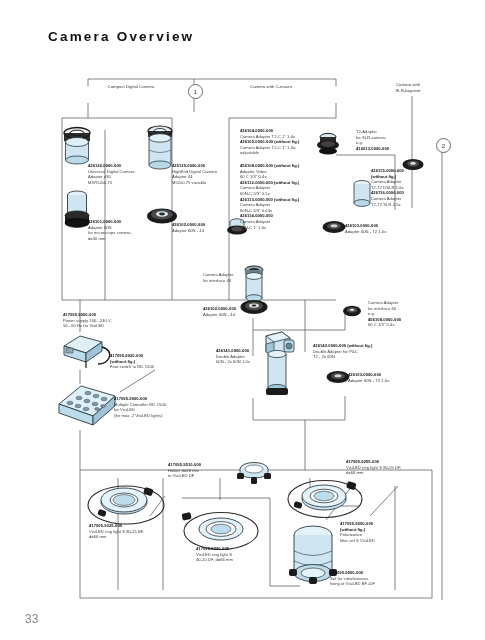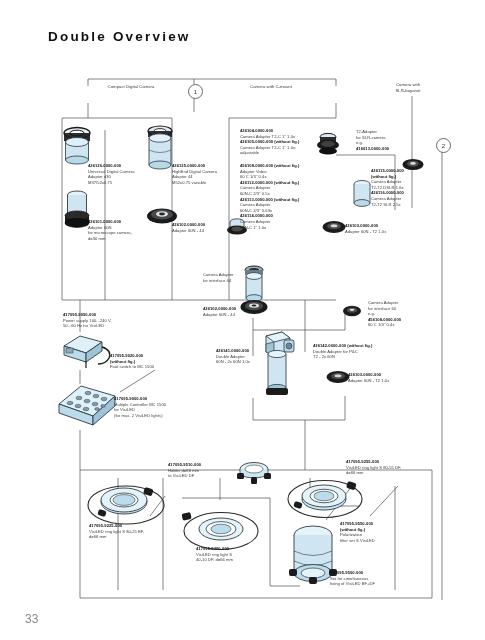--- a/index.html
+++ b/index.html
@@ -34,21 +34,21 @@
     display:flex;align-items:center;justify-content:center;
   }
   .part{position:absolute;}
   .part svg{display:block;overflow:visible;}
 </style>
 </head>
 <body>
 
 <div class="page">
 
-  <div id="page-title">Double Overview</div>
+  <div id="page-title">Camera Overview</div>
   <div id="page-number">33</div>
 
   <svg class="wires" viewBox="0 0 485 640">
     <g fill="none" stroke="#4d4d4d" stroke-width="0.7">
 
       <path d="M88 86 L88 79 L336 79 L336 86"></path>
       <path d="M194 79 L194 84"></path>
       <path d="M194 97 L194 112"></path>
 
       <path d="M88 103 L88 118 L62 118 L62 300"></path>

